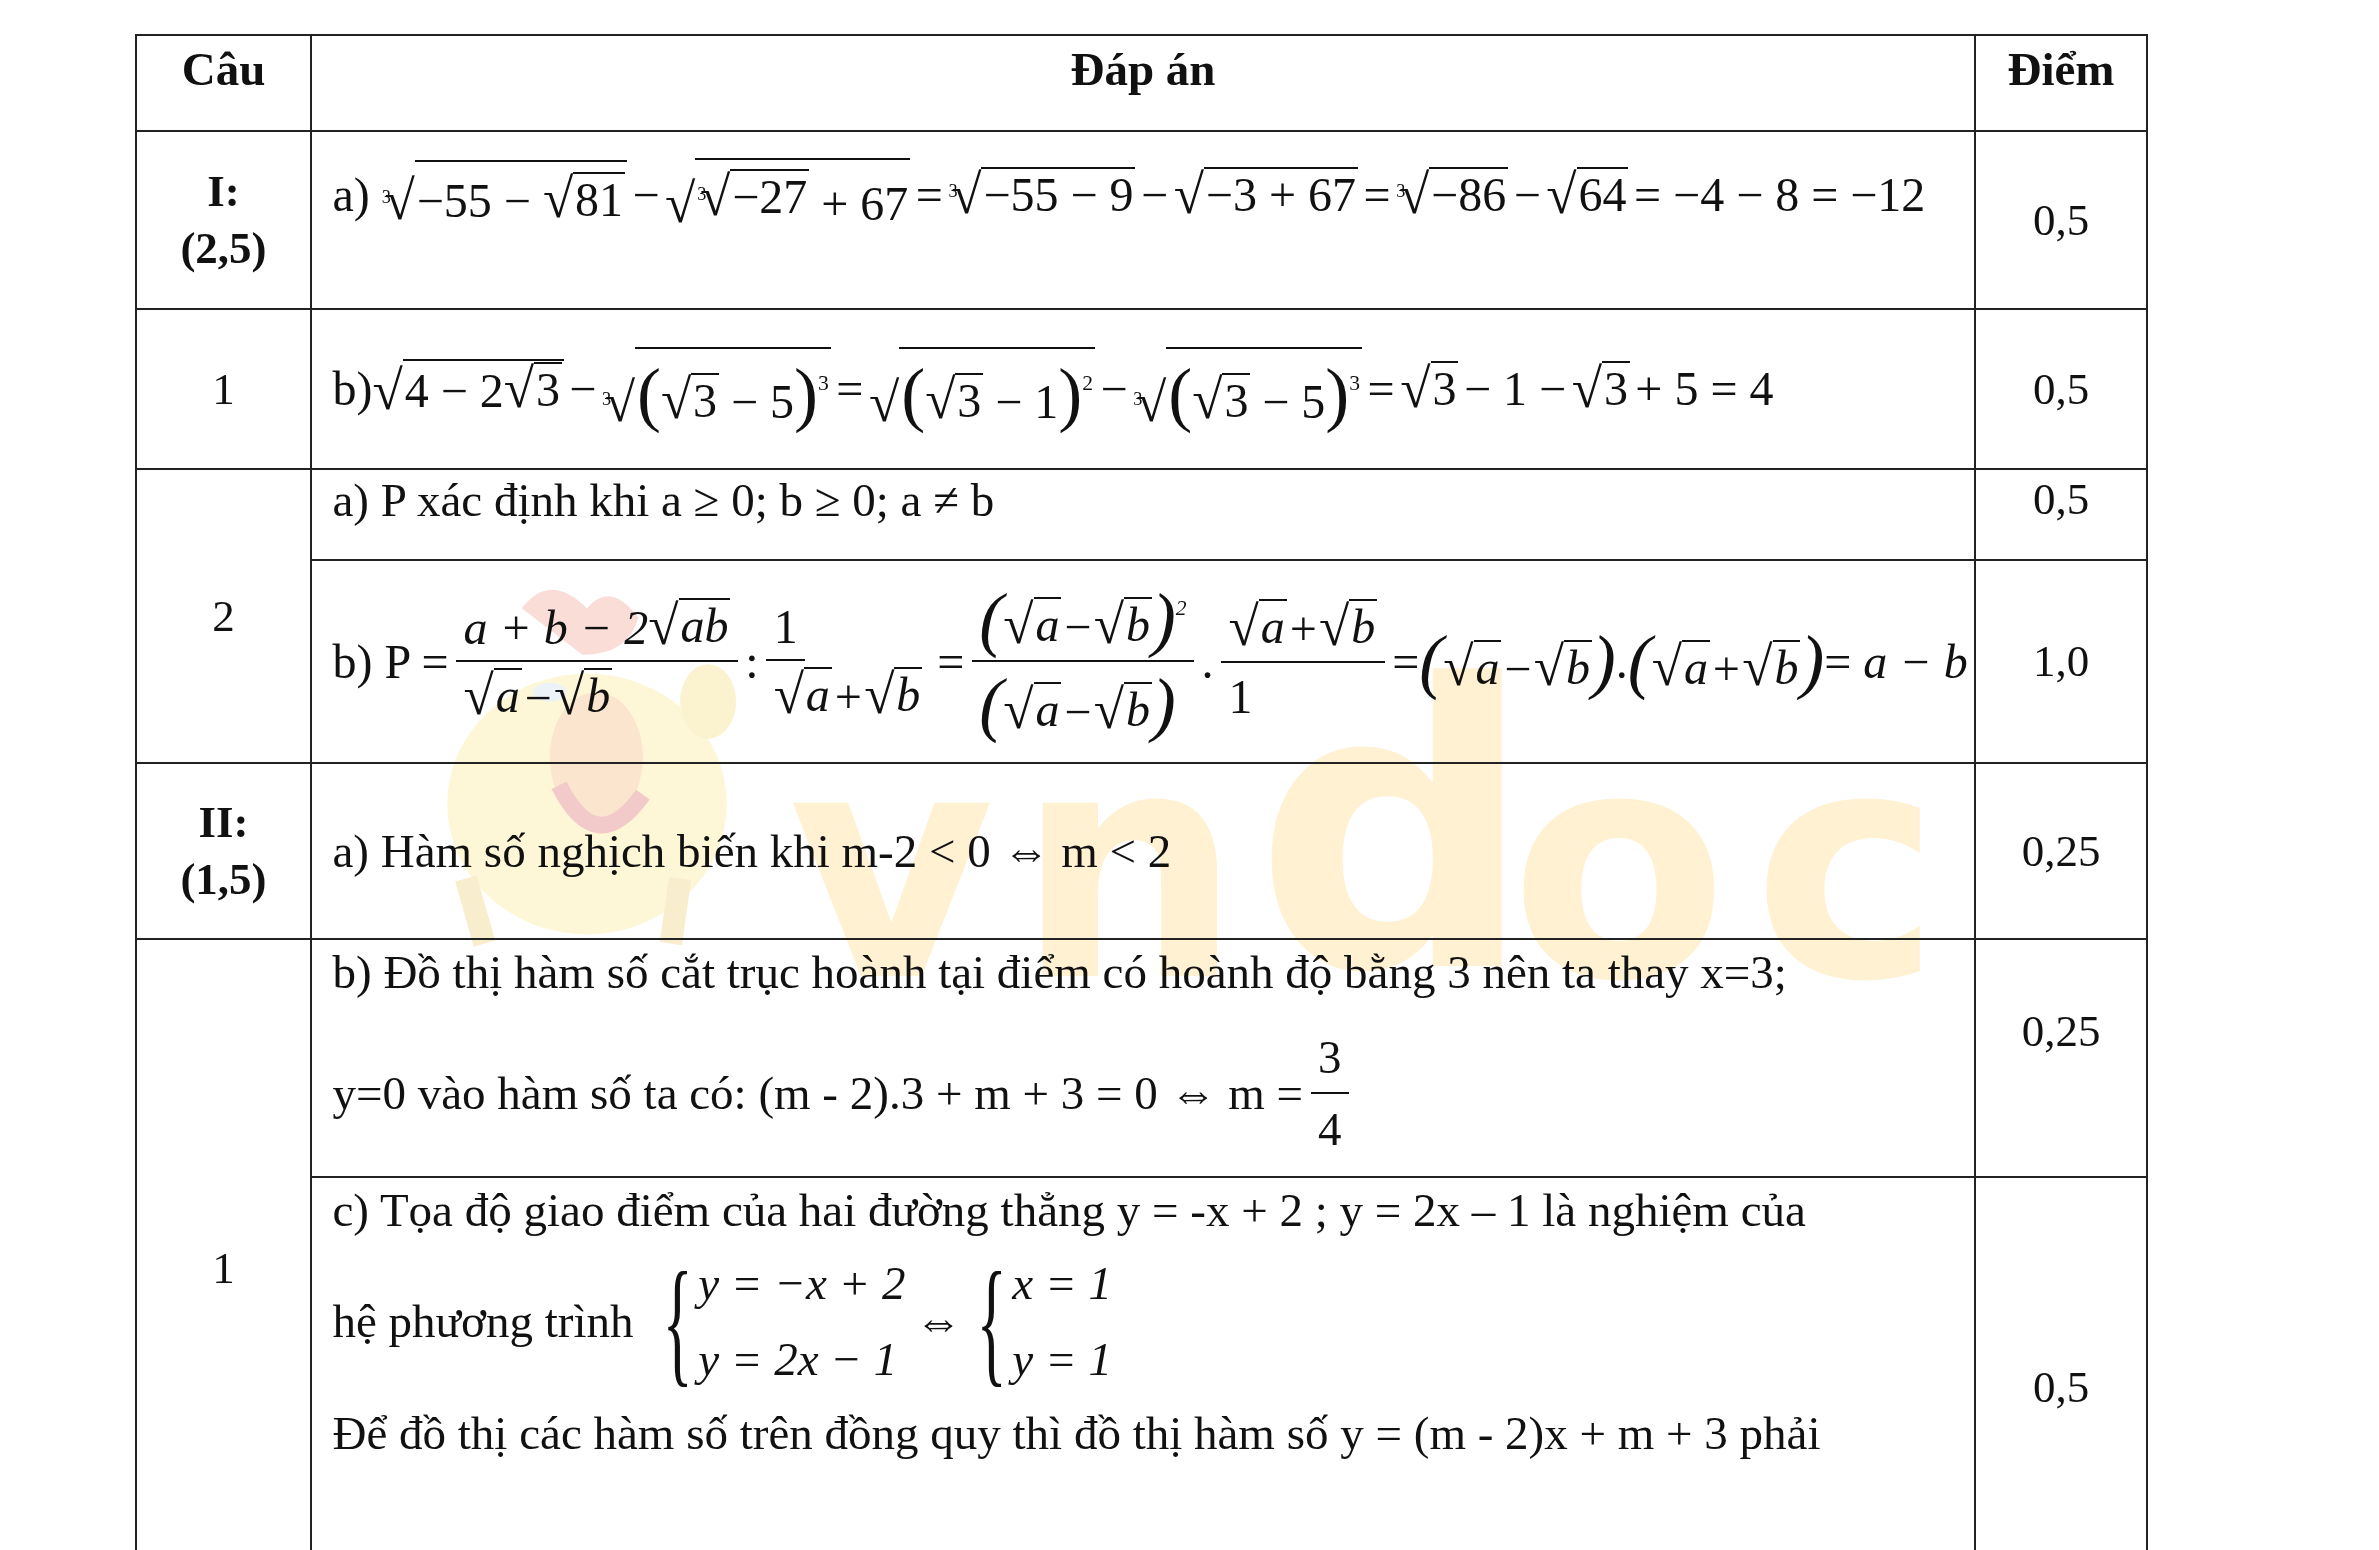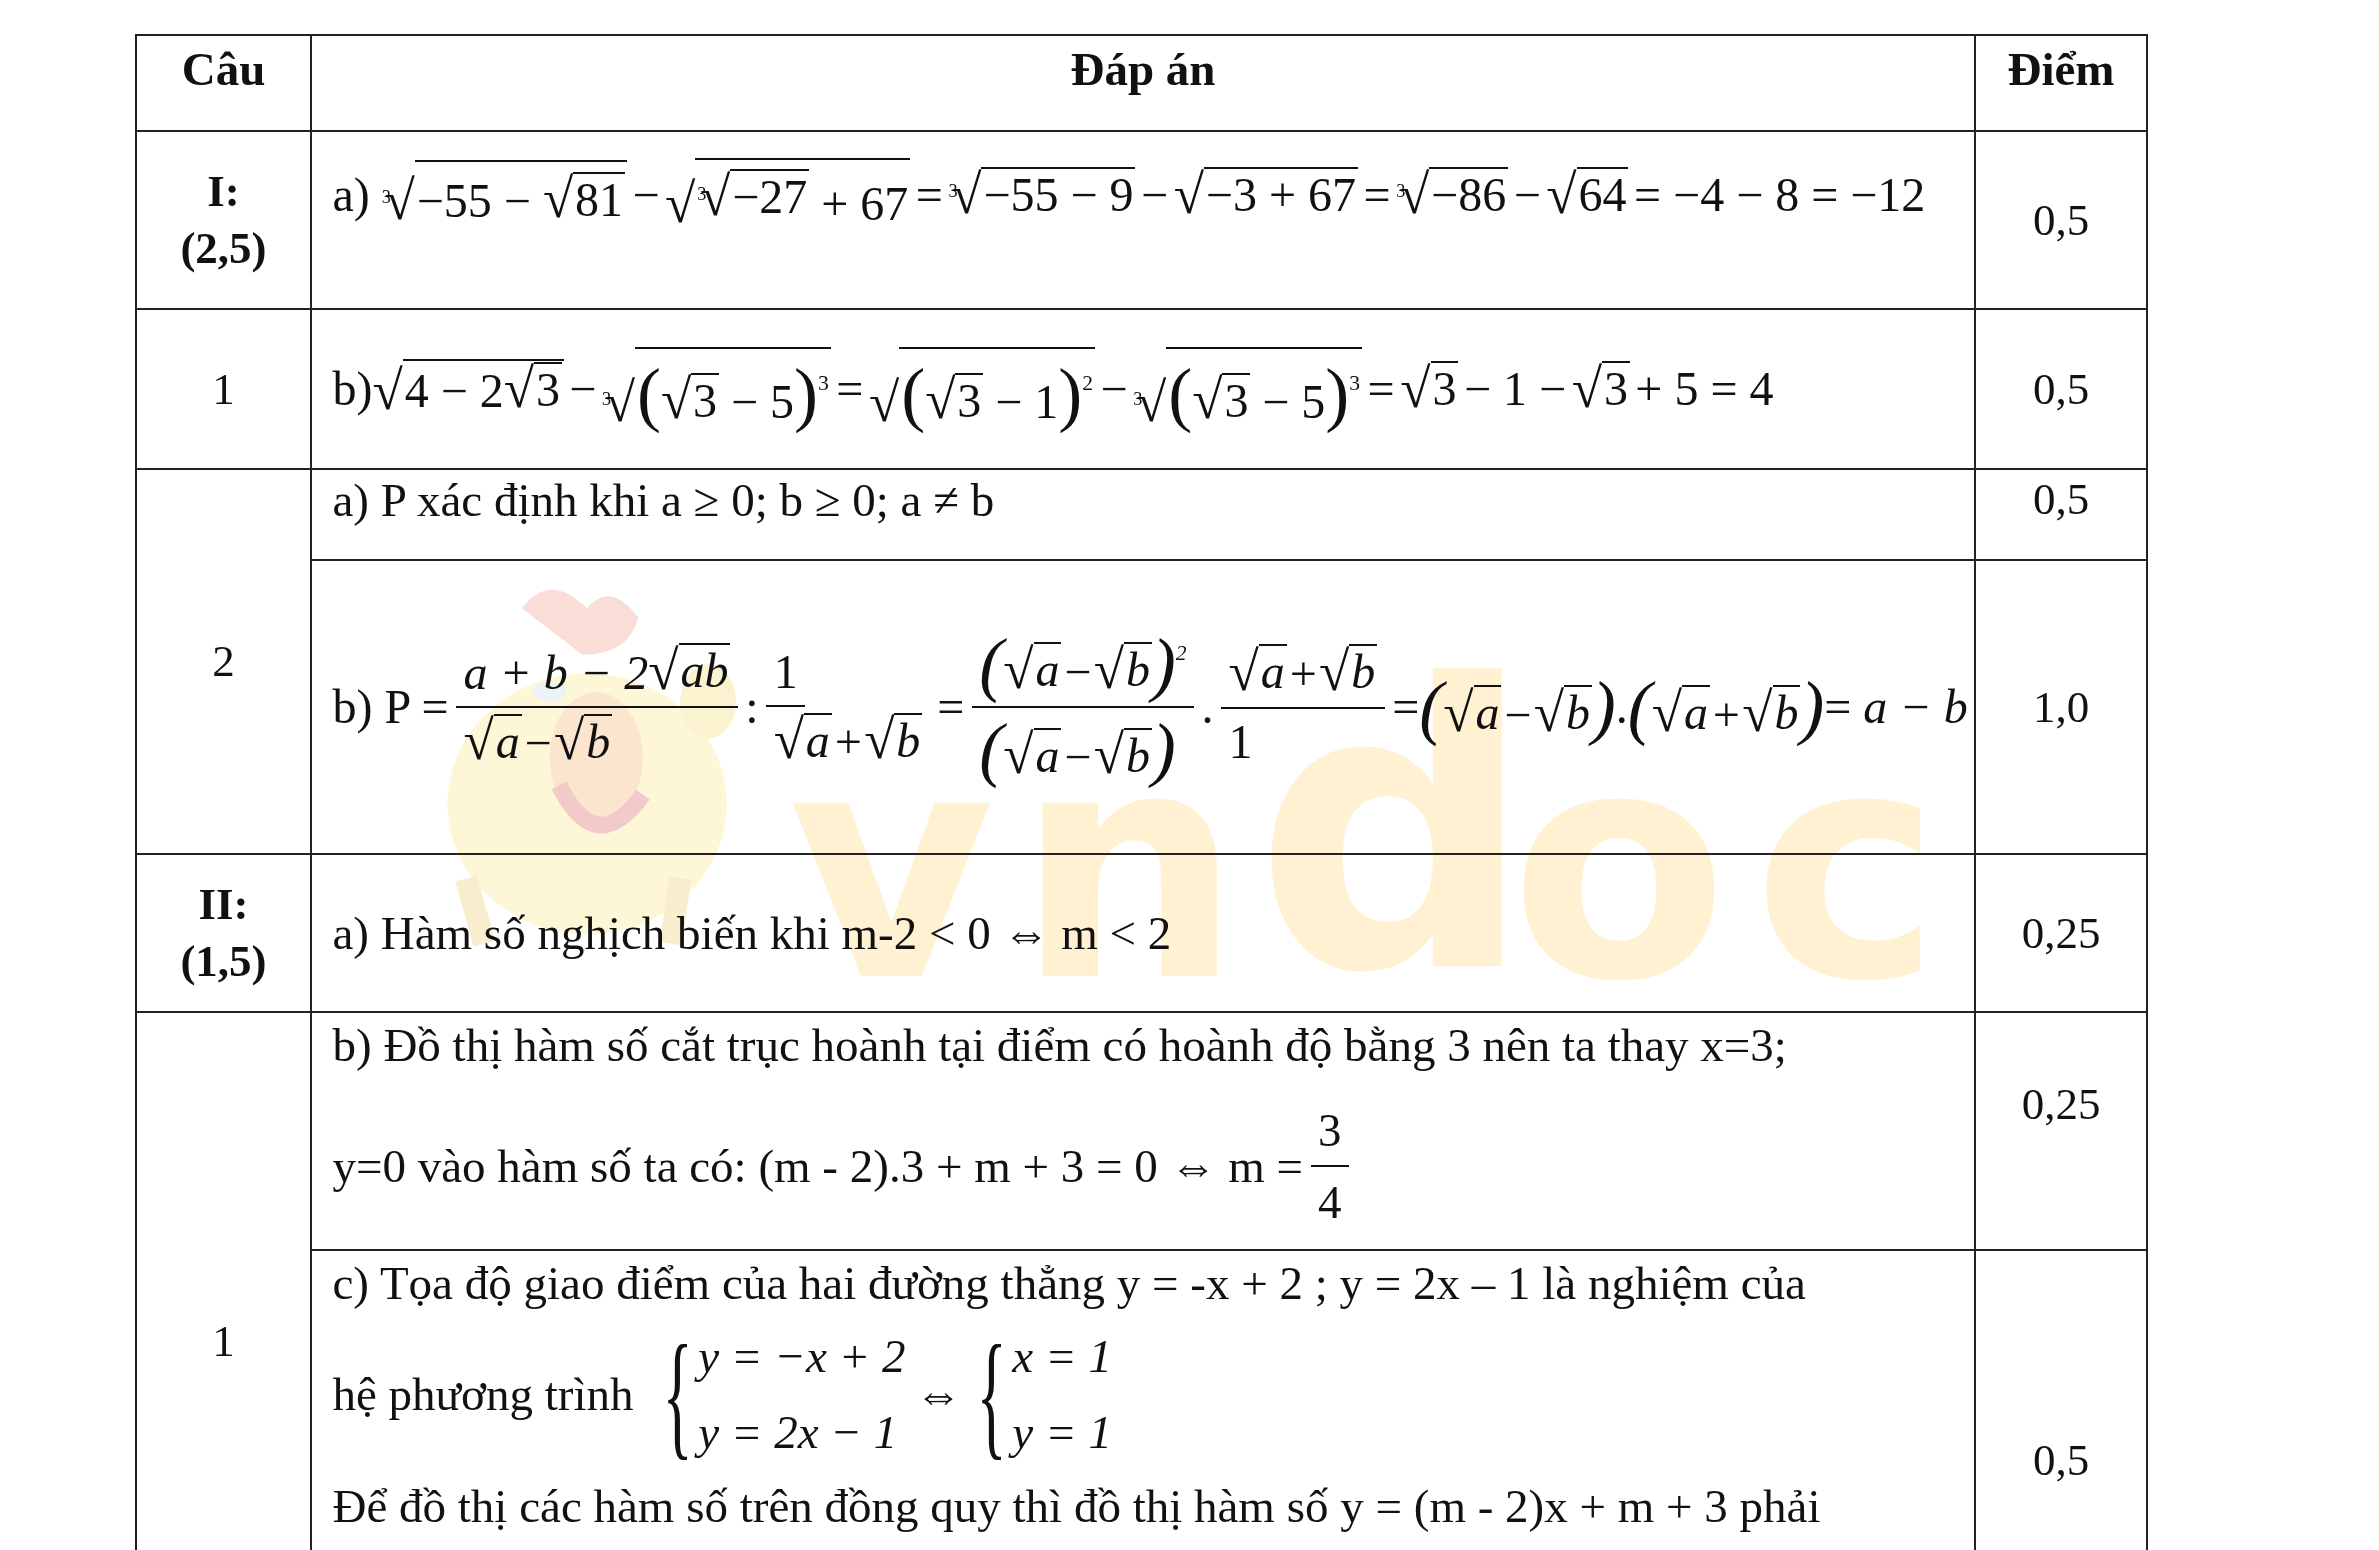--- a/index.html
+++ b/index.html
@@ -181,21 +181,21 @@
     </td>
     <td class="diem">0,5</td>
   </tr>
 
   <tr style="height:91px;">
     <td class="cau" rowspan="2">2</td>
     <td class="ans" style="vertical-align:top; padding-top:3.7px;">a) P xác định khi a  ≥  0; b  ≥  0; a  ≠  b</td>
     <td class="diem" style="vertical-align:top; padding-top:3.7px;">0,5</td>
   </tr>
 
-  <tr style="height:294px;margin-left:44px;">
+  <tr style="height:203px;margin-left:44px;">
     <td class="ans" title="(a + b − 2√ab)/(√a − √b) : 1/(√a + √b) = (√a − √b)²/(√a − √b) · (√a + √b)/1 = (√a − √b).(√a + √b) = a − b">
       <span class="math">
         <span>b) P =</span>
         <span class="frac">
               <span class="num it"><span>a + b − 2</span><span class="rad">
                   <span class="sym">√</span>
                   <span class="body">ab</span>
                 </span></span>
               <span class="den it"><span class="rad">
                   <span class="sym">√</span>
@@ -258,21 +258,21 @@
                 <span class="sym">√</span>
                 <span class="body">b</span>
               </span><span class="paren">)</span></span>
         <span>=</span>&nbsp;
         <span class="it">a − b</span>
       </span>
     </td>
     <td class="diem">1,0</td>
   </tr>
 
-  <tr style="height:158px;border-radius:6px;">
+  <tr style="height:176px;border-radius:6px;">
     <td class="cau bold">
       <span class="line">II:</span>
       <span class="line">(1,5)</span>
     </td>
     <td class="ans">a) Hàm số nghịch biến khi m-2 &lt; 0  ⇔  m &lt; 2</td>
     <td class="diem">0,25</td>
   </tr>
 
   <tr style="height:238px;">
     <td class="cau" rowspan="2">1</td>

